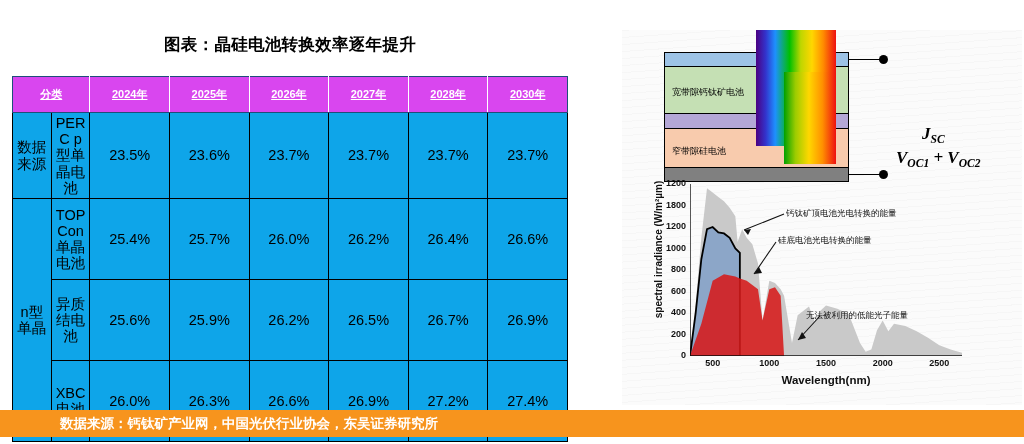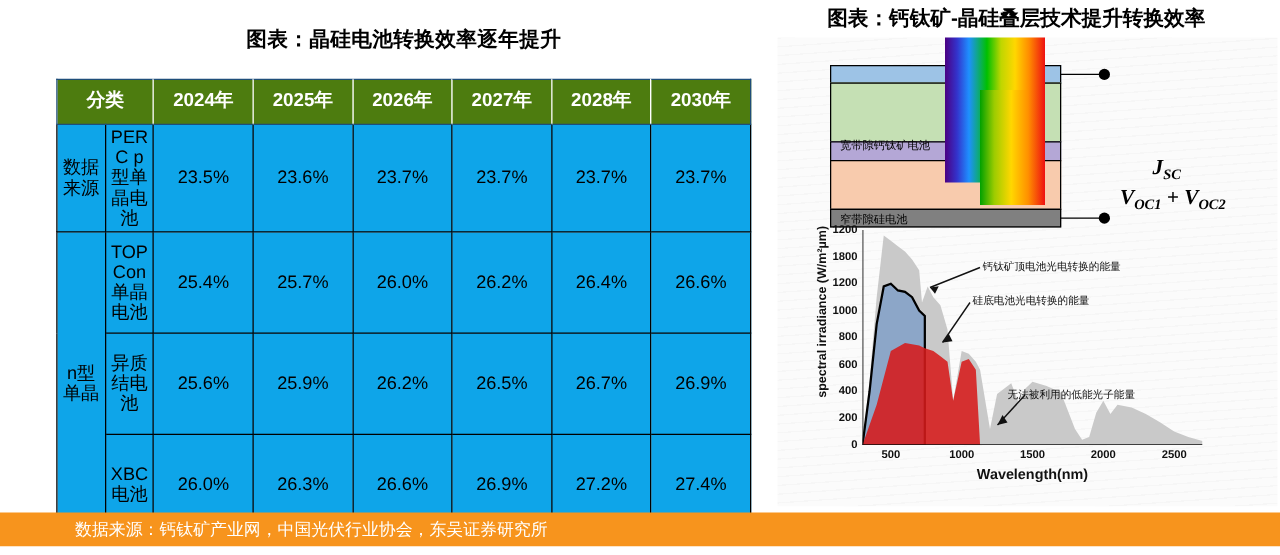--- a/index.html
+++ b/index.html
@@ -12,22 +12,22 @@
     height: 444px;
     position: relative;
     overflow: hidden;
     font-family: "Liberation Sans", "DejaVu Sans", sans-serif;
     color: #000;
   }
 
   
   #left-panel {
     position: absolute;
-    left: 0; top: 3px;
-    width: 600px; height: 309px; margin-left: 33px;
+    left: 0; top: 16px;
+    width: 600px; height: 309px;
   }
   #left-title {
     position: absolute;
     left: 0; top: 18px;
     width: 580px;
     text-align: center;
     font-size: 16.5px;
     font-weight: bold;
     letter-spacing: .3px;
     color: #000;
@@ -43,28 +43,29 @@
   #eff-table th, #eff-table td {
     border: 1px solid #000;
     text-align: center;
     vertical-align: middle;
     font-size: 14.5px;
     padding: 2px 1px;
     line-height: 1.12;
     word-break: break-word;
   }
   #eff-table thead th {
-    background: #4d7c0f;
+    background: #d946ef;
     color: #ffffff;
     font-weight: bold;
     height: 31px;
-    font-size: 15px;
+    font-size: 11px;
     border-color: #1F4E79;
     border-left-color: #ffffff;
     border-right-color: #ffffff;
+    text-decoration: underline;
   }
   #eff-table thead th:first-child { border-left-color: #1F4E79; }
   #eff-table thead th:last-child  { border-right-color: #1F4E79; }
   #eff-table tbody td { height: 76px; background: #0ea5e9; }
   .col-cat  { width: 68px; }
   .col-type { width: 66px; }
   .col-yr   { width: 70px; }
 
   
   #right-panel {
@@ -108,21 +109,20 @@
   #layer-pvk     { top: 14px; height: 48px; background: #C5E0B4; }
   #layer-recomb  { top: 61px; height: 16px; background: #B4A7D6; }
   #layer-si      { top: 76px; height: 40px; background: #F8CBAD; }
   #layer-back    { top: 115px;height: 15px; background: #808080; }
   .layer-label {
     position: absolute;
     left: 8px;
     font-size: 9px;
     color: #000;
     white-space: nowrap;
-    margin-top: 24px;
   }
   #label-pvk { top: 34px; }
   #label-si  { top: 93px; }
 
   #spectrum-beam {
     position: absolute;
     left: 92px; top: -22px;
     width: 80px; height: 116px;
     background: linear-gradient(90deg,
       #4b0082 0%, #3333cc 12%, #1e90ff 24%, #00c000 42%,
@@ -240,20 +240,21 @@
     background: #F7941D;
   }
   #footer-text {
     position: absolute;
     left: 60px; top: 0;
     height: 27px;
     line-height: 27px;
     font-size: 13.5px;
     color: #ffffff;
     white-space: nowrap;
+    font-weight: bold;
   }
 </style>
 </head>
 <body>
 
 <div id="left-panel">
 
   <div id="left-title">图表：晶硅电池转换效率逐年提升</div>
 
   <table id="eff-table">
@@ -311,21 +312,20 @@
         <td>27.2%</td>
         <td>27.4%</td>
       </tr>
 
     </tbody>
   </table>
 </div>
 
 <div id="right-panel">
 
-  <div id="right-title">图表：钙钛矿-晶硅叠层技术提升转换效率</div>
 
   <div id="right-figure">
 
     <div id="tandem-diagram">
       <div class="layer" id="layer-tco"></div>
       <div class="layer" id="layer-pvk"></div>
       <div class="layer" id="layer-recomb"></div>
       <div class="layer" id="layer-si"></div>
       <div class="layer" id="layer-back"></div>
 

